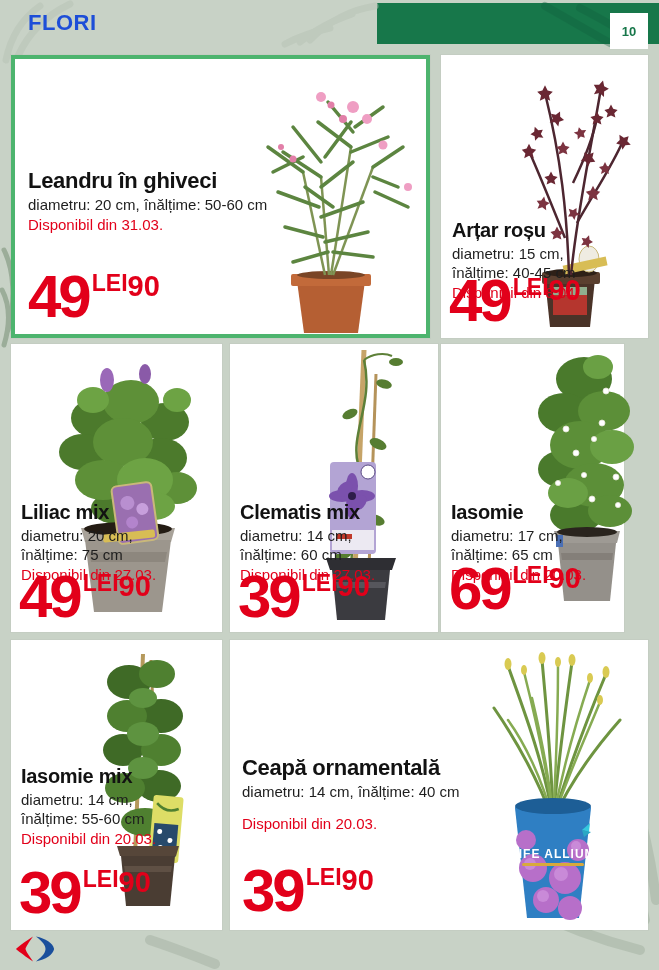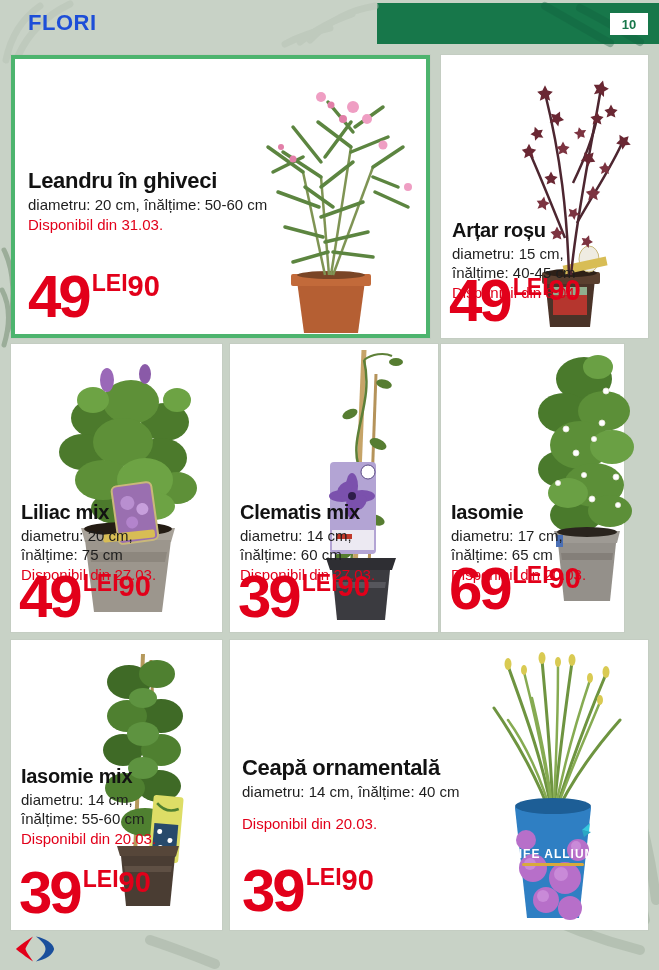--- a/index.html
+++ b/index.html
@@ -8,21 +8,21 @@
     background:#c8d2c6;
     font-family:"Liberation Sans", sans-serif;
   }
   .decor { position:absolute; left:0; top:0; z-index:0; pointer-events:none; }
   .header-band { position:absolute; left:377px; top:3px; width:282px; height:41px; background:#17774a; z-index:0; }
   .header-title {
     position:absolute; left:28px; top:10px; z-index:2;
     font-size:22px; font-weight:bold; color:#1d4ed8; letter-spacing:0.5px;
   }
   .page-num {
-    position:absolute; right:11px; top:13px; width:38px; height:22px; z-index:2;
+    position:absolute; right:11px; top:13px; width:38px; height:36px; z-index:2;
     background:#ffffff; display:flex; align-items:center; justify-content:center;
     font-size:13px; font-weight:bold; color:#17774a;
   }
   .card {
     position:absolute; background:#ffffff; z-index:1; box-sizing:border-box;
     box-shadow:0 0 0 1px rgba(0,0,0,0.02);
   }
   .card.featured { border:4px solid #4db46e; }
   .info { position:absolute; z-index:2; }
   .title { font-size:20px; font-weight:bold; color:#121212; margin:0 0 3px 0; letter-spacing:-0.3px; line-height:1.05; }

